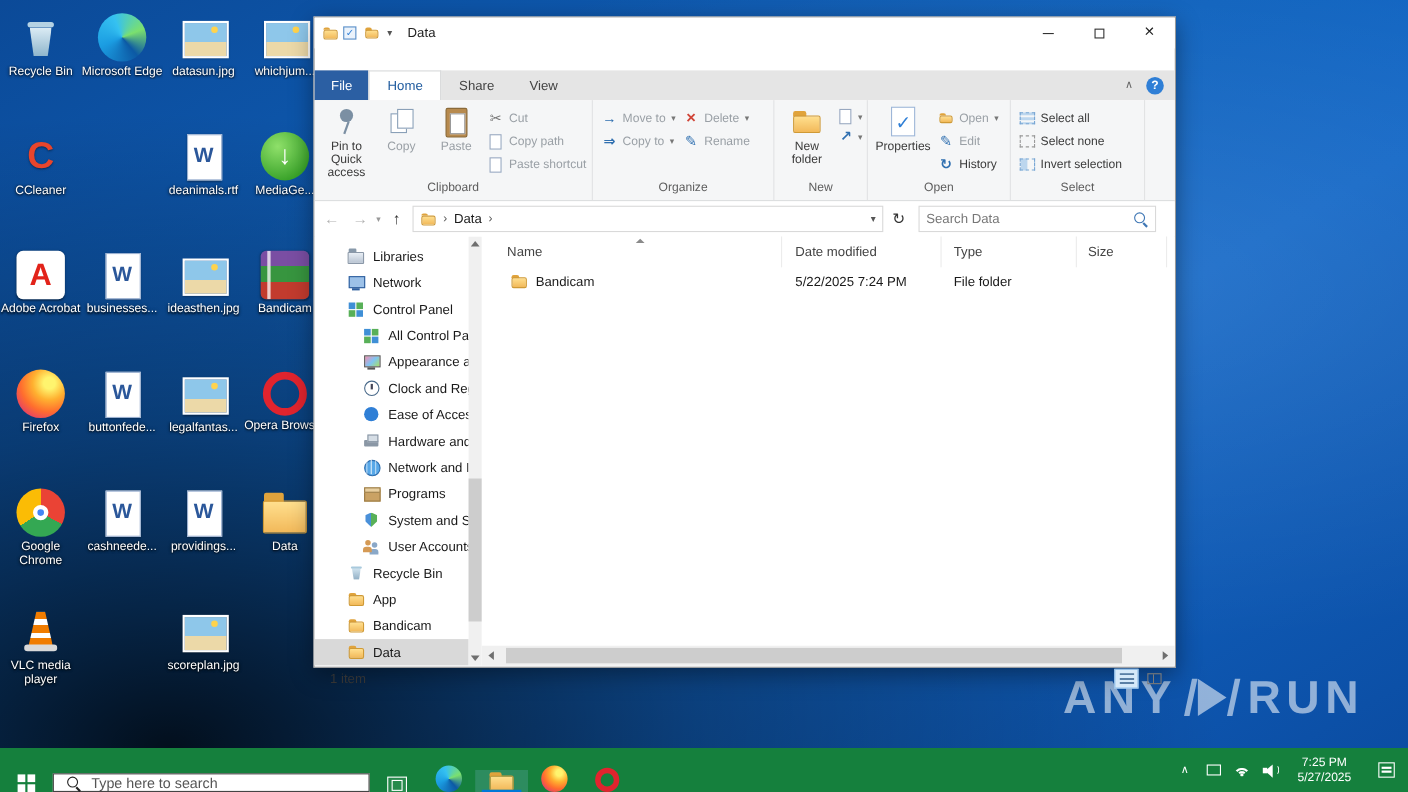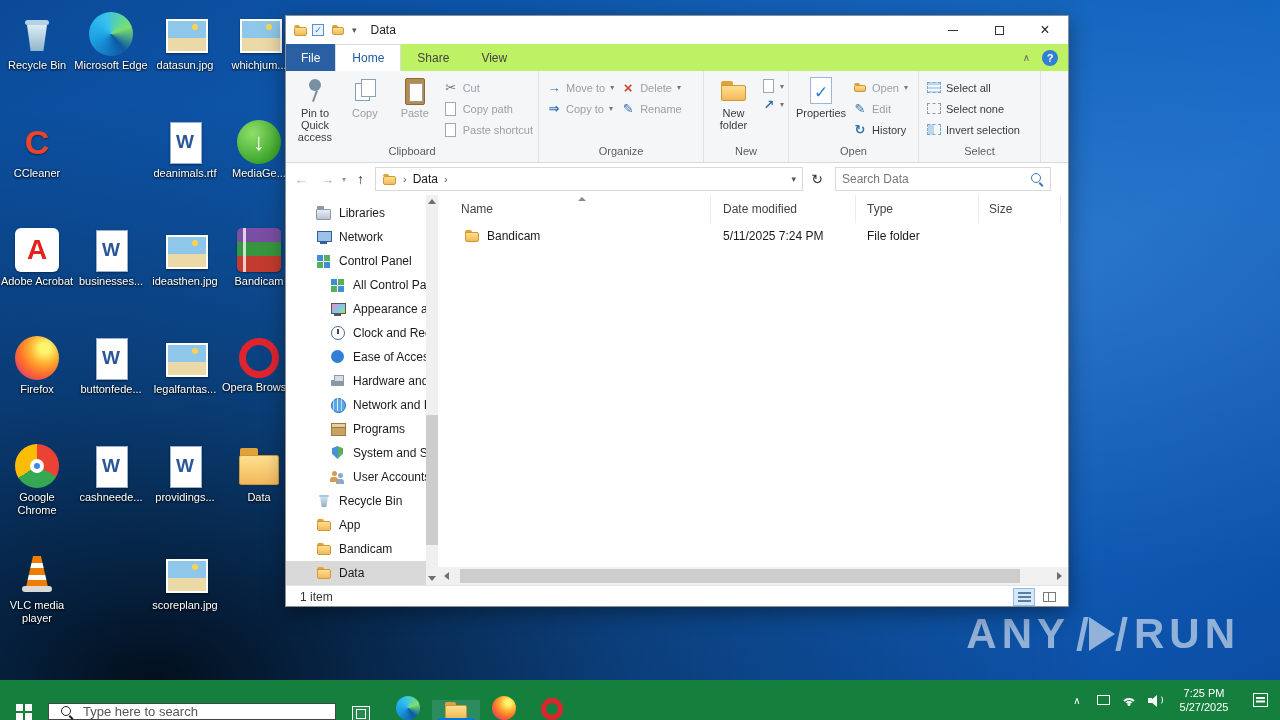--- a/index.html
+++ b/index.html
@@ -72,21 +72,21 @@
 .qat-prop-ic{width:12px;height:12px;background:#eaf2fb;border:1px solid #5a8fc8;position:relative;}
 .qat-prop-ic::after{content:"✓";position:absolute;inset:0;color:#2f7fd6;font-size:9px;line-height:11px;text-align:center;font-weight:bold;}
 .qat-caret{font-size:9px;color:#555;margin:0 4px;}
 .tb-title{margin-left:10px;font-size:12px;color:#222;}
 .win-controls{margin-left:auto;display:flex;height:100%;}
 .wc{width:46px;display:flex;align-items:center;justify-content:center;color:#222;}
 .minline{display:block;width:10px;height:1px;background:#333;}
 .maxbox{width:9px;height:9px;border:1px solid #333;display:block;}
 .wc.close{font-size:16px;}
 
-.tabs-row{height:27px;background:#bef264;display:flex;align-items:stretch;flex:none;}
+.tabs-row{height:27px;background:#e5e5e5;display:flex;align-items:stretch;flex:none;margin-top:20px;}
 .tab{display:flex;align-items:center;padding:12px 16px;font-size:12px;color:#444;}
 .tab.file{background:#2b5fa3;color:#fff;padding:0 15px;}
 .tab.active{background:#fff;border:1px solid #dadbdc;border-bottom:none;color:#1e5a9e;}
 .tabs-right{margin-left:auto;display:flex;align-items:center;gap:12px;padding-right:10px;}
 .rib-collapse{font-size:10px;color:#666;}
 .help{width:16px;height:16px;border-radius:50%;background:#2f7fd6;color:#fff;font-size:11px;font-weight:bold;display:flex;align-items:center;justify-content:center;}
 
 .ribbon{height:92px;background:#f5f6f7;border-bottom:1px solid #d8d9da;display:flex;flex:none;}
 .rgroup{display:flex;flex-direction:column;border-right:1px solid #e2e3e4;}
 .g-clipboard{width:253px;}.g-organize{width:165px;}.g-new{width:85px;}.g-open{width:130px;}.g-select{width:122px;}
@@ -634,21 +634,21 @@
           <span class="ch ch-size">
               <span>Size</span>
             </span>
         </div>
         <div class="file-list" id="file-list">
             <div class="file-row">
               <span class="fc fc-name">
                 <span class="nic nic-folder"></span>
                 <span class="fname">Bandicam</span>
               </span>
-              <span class="fc fc-date">5/11/2025 7:24 PM</span>
+              <span class="fc fc-date">5/22/2025 7:24 PM</span>
               <span class="fc fc-type">File folder</span>
               <span class="fc fc-size"></span>
             </div>
           </div>
         <div class="hscroll">
           <i class="harrow left"></i>
           <i class="hthumb"></i>
           <i class="harrow right"></i>
         </div>
       </div>

